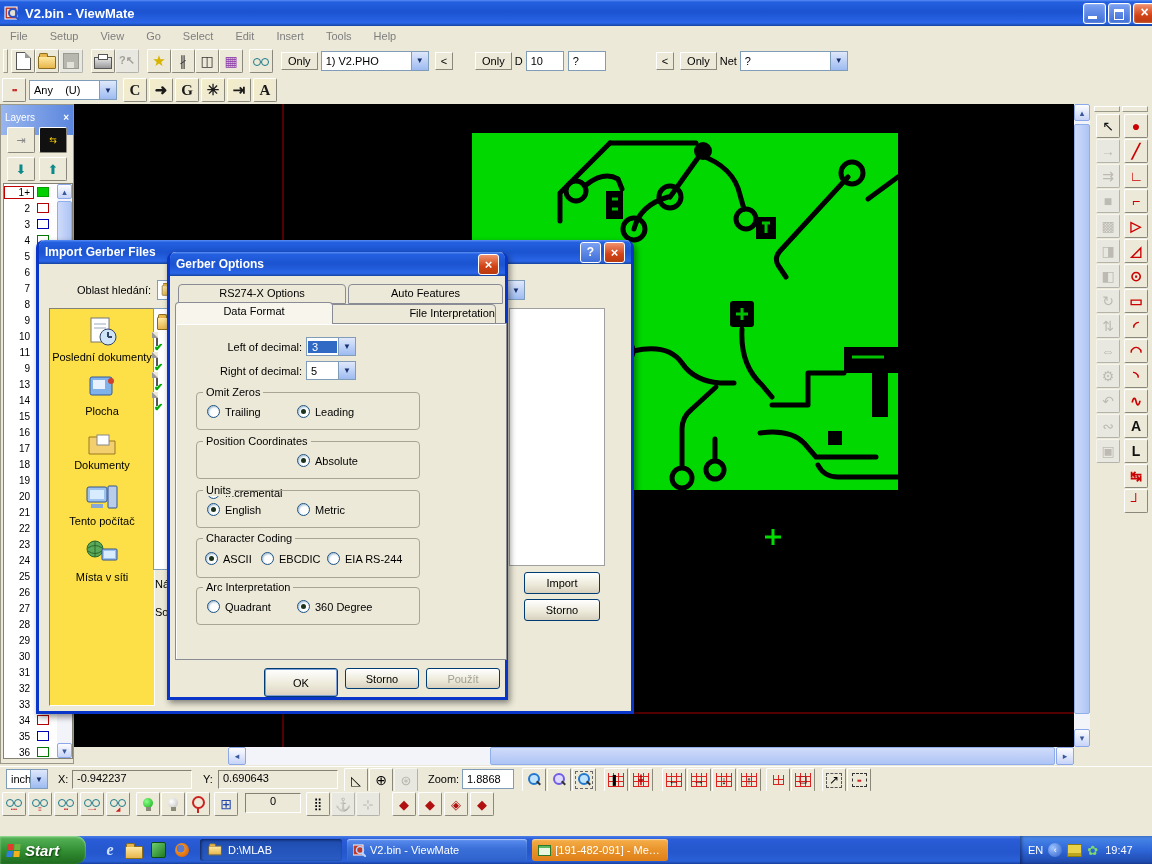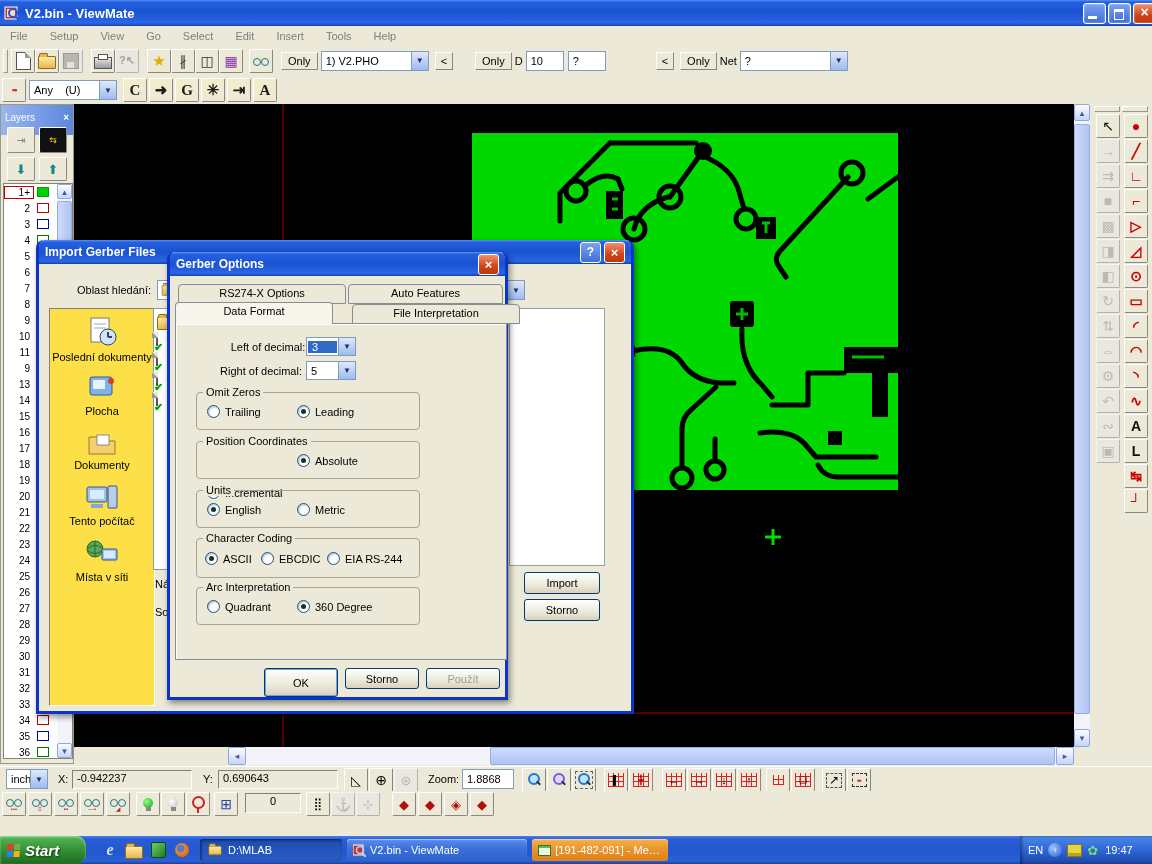--- a/index.html
+++ b/index.html
@@ -863,24 +863,24 @@
   <div class="abs dlg" style="left:167px;top:252px;width:341px;height:448px;z-index:60;">
     <div class="dlgtitle">
       <span>Gerber Options</span>
       <span style="flex:1"></span>
       <span class="dbtn close">×</span>
     </div>
 
     <div class="tab" style="left:8px;top:32px;width:168px;height:20px;">RS274-X Options</div>
     <div class="tab" style="left:178px;top:32px;width:155px;height:20px;">Auto Features</div>
     <div class="tab active" style="left:5px;top:50px;width:158px;height:22px;">Data Format</div>
-    <div class="tab" style="left:182px;top:52px;width:168px;height:20px;">File Interpretation</div>
+    <div class="tab" style="left:158px;top:52px;width:168px;height:20px;text-align:right;">File Interpretation</div>
     <div class="tabpage" style="left:5px;top:71px;width:330px;height:335px;"></div>
 
-    <span class="abs" style="left:48px;top:89px;width:100px;text-align:center;">Left of decimal:</span>
+    <span class="abs" style="left:32px;top:89px;width:100px;text-align:right;">Left of decimal:</span>
     <span class="combo abs" style="left:136px;top:85px;width:50px;height:19px;">
       <span class="txt" style="background:#316ac5;color:#fff;margin:1px;">3</span>
       <span class="cbarr">▼</span>
     </span>
     <span class="abs" style="left:24px;top:113px;width:108px;text-align:right;">Right of decimal:</span>
     <span class="combo abs" style="left:136px;top:109px;width:50px;height:19px;">
       <span class="txt">5</span>
       <span class="cbarr">▼</span>
     </span>
 

